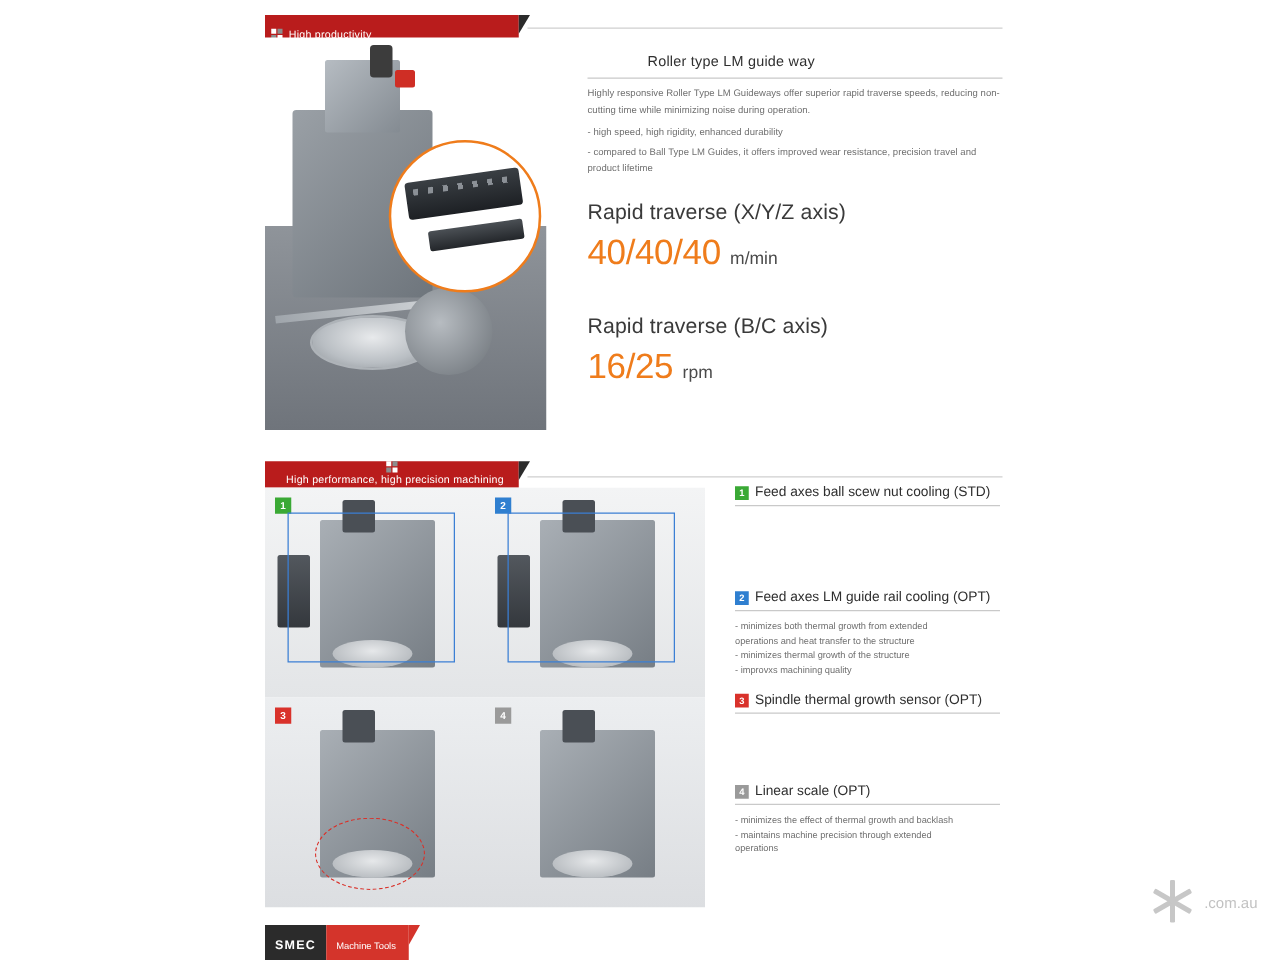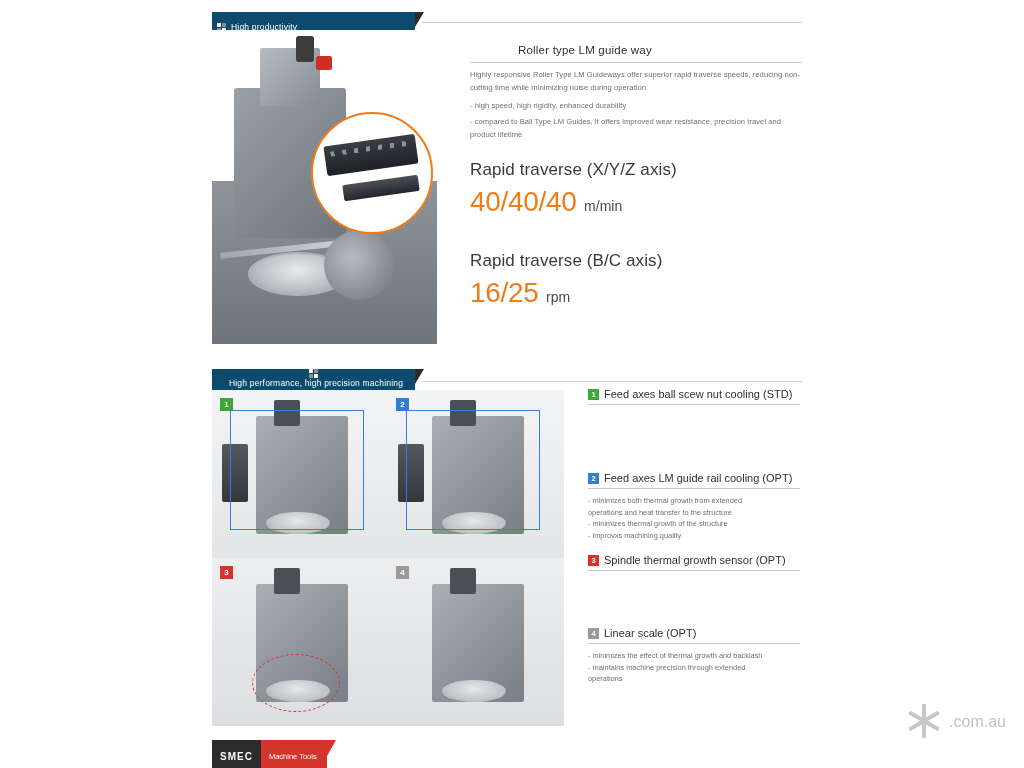--- a/index.html
+++ b/index.html
@@ -13,21 +13,21 @@
     position: relative;
     font-family: "Liberation Sans", sans-serif;
     color: #333;
     overflow: hidden;
   }
 
   
   .section-bar {
     position: absolute;
     height: 30px;
-    background: #0c4a6e;
+    background: #b91c1c;
     display: flex;
     align-items: center;
     padding-left: 5px;
     box-sizing: border-box;
   }
   .section-bar::after {
     content: "";
     position: absolute;
     right: -9px;
     top: 0;
@@ -348,21 +348,21 @@
   #watermark .mark span:nth-child(2) { transform: rotate(60deg); }
   #watermark .mark span:nth-child(3) { transform: rotate(120deg); }
   #watermark .wm-text { line-height: 1; }
   #watermark .wm-main {
     font-size: 30px;
     color: #8f8f8f;
     font-weight: bold;
     letter-spacing: -1px;
   }
   #watermark .wm-sub {
-    font-size: 16px;
+    font-size: 12px;
     color: #8f8f8f;
     text-align: left;
     margin-top: 1px;
   }
 </style>
 </head>
 <body>
 
 <div class="top-rule" style="left:422px; top:22px; width:380px;"></div>
 <div class="top-rule" style="left:422px; top:381px; width:380px;"></div>

